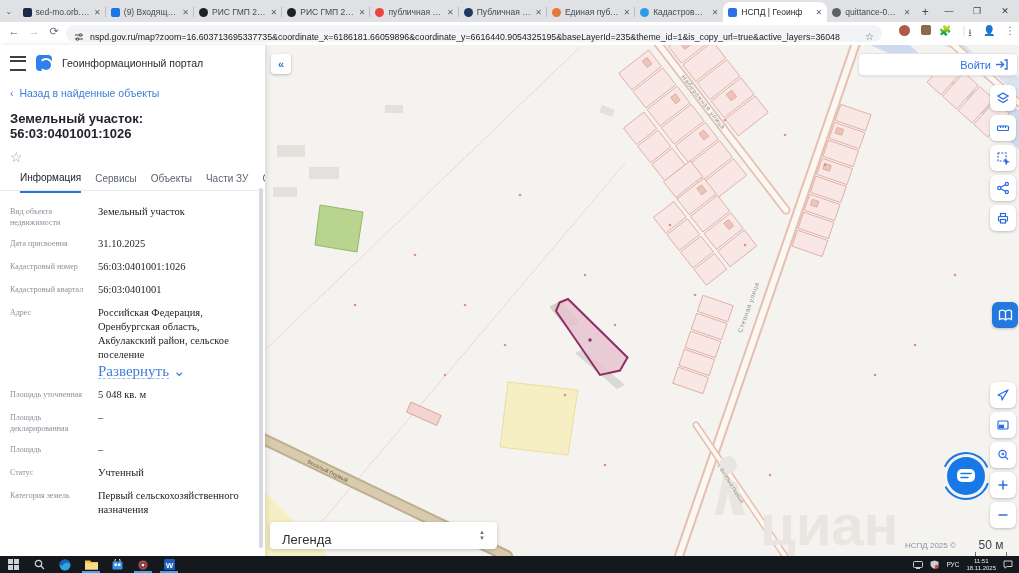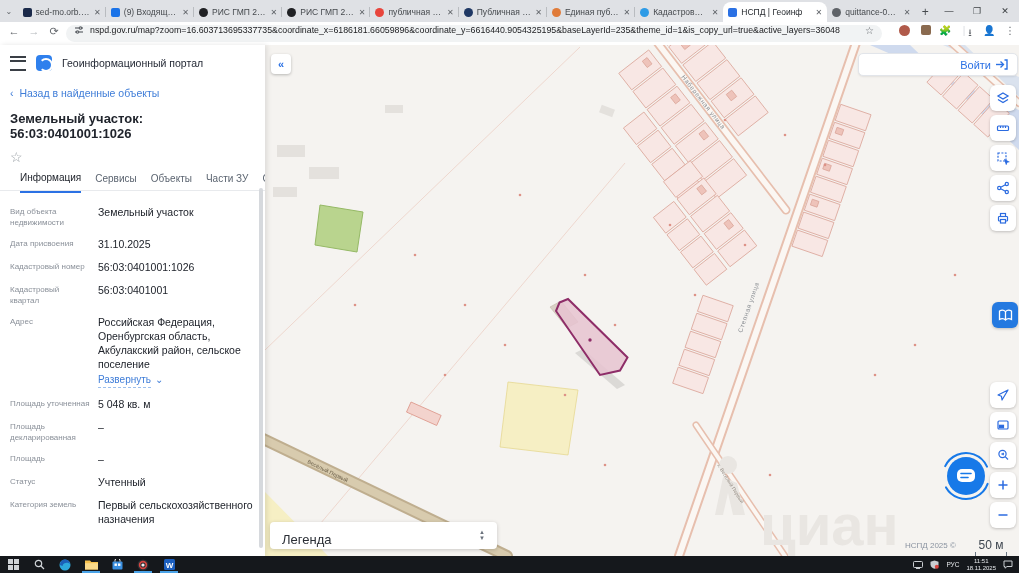--- a/index.html
+++ b/index.html
@@ -19,44 +19,44 @@
   .fav{width:9px;height:9px;border-radius:2px;flex:0 0 auto;}
   .fav.round{border-radius:50%;}
   .newtab{width:20px;height:20px;display:flex;align-items:center;justify-content:center;color:#45494d;font-size:12px;}
   .wincontrols{margin-left:auto;display:flex;height:22px;}
   .winbtn{width:28px;height:22px;display:flex;align-items:center;justify-content:center;font-size:9px;color:#3c4043;}
 
   
   .toolbar{left:0;top:22px;width:1019px;height:23px;background:#fff;border-bottom:1px solid #dadce0;}
   .navic{position:absolute;top:3px;font-size:11px;color:#5f6368;width:16px;text-align:center;}
   .omnibox{position:absolute;left:66px;top:3px;width:800px;height:17px;border-radius:9px;background:#f1f3f4;
-           display:flex;align-items:flex-start;padding:0 8px;gap:6px;}
+           display:flex;align-items:flex-end;padding:0 8px;gap:6px;}
   .omnibox .url{font-size:8.8px;color:#202124;white-space:nowrap;overflow:hidden;flex:1;}
   .tb-right{position:absolute;top:3px;font-size:10px;color:#5f6368;width:16px;text-align:center;}
 
   
   .panel{left:0;top:45px;width:265px;height:511px;background:#fff;z-index:4;box-shadow:2px 0 5px rgba(0,0,0,.10);overflow:hidden;}
   .p-head{display:flex;align-items:center;gap:10px;padding:10px 10px 4px 10px;}
   .burger{width:16px;height:11px;border-top:2px solid #3a3f46;border-bottom:2px solid #3a3f46;position:relative;}
   .burger::after{content:"";position:absolute;left:0;top:2.5px;width:16px;height:2px;background:#3a3f46;}
   .logo{width:16px;height:16px;border-radius:4px;background:#2f80ed;position:relative;}
   .logo::after{content:"";position:absolute;left:3px;top:3px;width:10px;height:10px;border:2px solid #fff;border-left-color:transparent;border-radius:50%;}
   .p-apptitle{font-size:10.5px;color:#1f2430;}
   .backrow{display:flex;align-items:center;gap:6px;color:#3f7dd8;font-size:10.5px;padding:12px 10px 0 10px;}
   .p-title{font-size:13px;font-weight:700;color:#20242c;padding:12px 10px 0 10px;}
   .star{font-size:14px;color:#9aa0a6;padding:8px 10px 0 10px;}
   .ptabs{display:flex;align-items:center;gap:14px;padding:10px 4px 0 20px;border-bottom:1px solid #e8eaed;position:relative;height:26px;box-sizing:border-box;}
   .ptab{font-size:10px;color:#5b6470;white-space:nowrap;padding-bottom:8px;}
   .ptab.active{color:#20242c;border-bottom:2px solid #2b71e4;}
   .ptab.clip{max-width:26px;overflow:hidden;}
   .fields{padding:14px 12px 0 10px;}
-  .frow{display:flex;gap:8px;margin-bottom:9px;}
+  .frow{display:flex;gap:8px;margin-bottom:9px;font-family:Liberation Serif, serif;}
   .flabel{flex:0 0 80px;font-size:8px;line-height:10.5px;color:#8a9099;padding-top:2px;}
   .fvalue{flex:1;font-size:10.5px;line-height:14px;color:#20242c;}
-  .expand{display:flex;align-items:flex-start;gap:4px;color:#3f7dd8;font-size:10px;margin-top:2px;}
+  .expand{display:flex;align-items:flex-start;gap:4px;color:#3f7dd8;font-size:15px;margin-top:2px;}
   .expand .lbl{border-bottom:1px dashed #9cc0ef;}
   .pscroll{position:absolute;right:2px;top:143px;width:4px;height:360px;border-radius:2px;background:#d6d9dd;}
 
   
   .map{left:265px;top:45px;width:754px;height:511px;background:#f5f3f0;overflow:hidden;}
   .collapse{left:271px;top:54px;width:20px;height:20px;background:#fff;border-radius:4px;box-shadow:0 1px 3px rgba(0,0,0,.25);
             display:flex;align-items:center;justify-content:center;color:#2b71e4;font-size:11px;font-weight:700;z-index:5;}
   .login{left:858px;top:53px;width:160px;height:23px;background:#fff;border:1px solid #e2e5ea;border-radius:5px;
          display:flex;align-items:center;justify-content:flex-end;gap:5px;padding:0 9px;box-sizing:border-box;z-index:5;
          font-size:11px;color:#2b71e4;box-shadow:0 1px 2px rgba(0,0,0,.08);}

